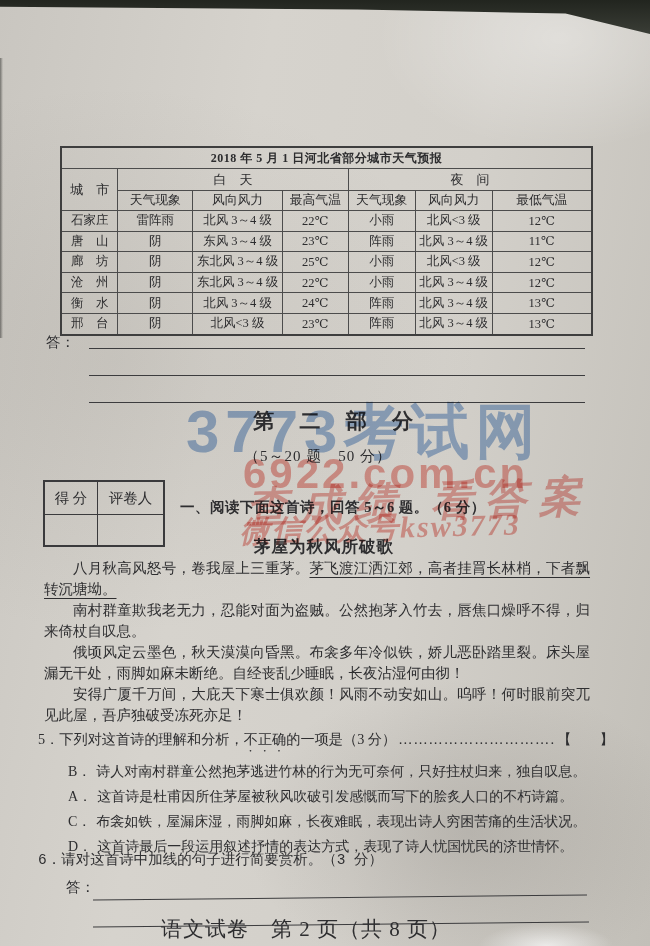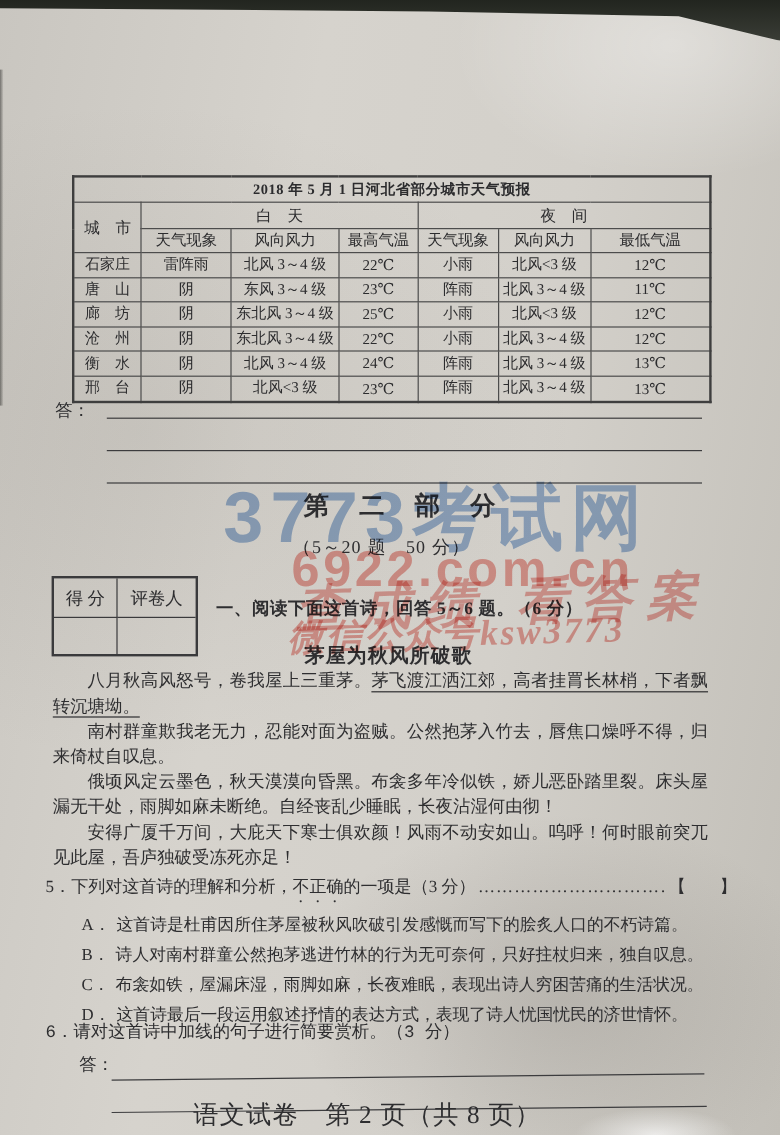--- a/index.html
+++ b/index.html
@@ -210,22 +210,22 @@
   <div class="q5">
     <div class="q5-line">
       <span>5．</span>
         <span>下列对这首诗的理解和分析，</span>
         <span class="emph">不正确</span>
         <span>的一项是（3 分）</span>
         <span class="dots">………………………………………………</span>
         <span>【　　】</span>
     </div>
     <div class="q5-options">
+      <div class="opt"><span class="opt-label">B．</span><span>诗人对南村群童公然抱茅逃进竹林的行为无可奈何，只好拄杖归来，独自叹息。</span></div>
       <div class="opt"><span class="opt-label">A．</span><span>这首诗是杜甫因所住茅屋被秋风吹破引发感慨而写下的脍炙人口的不朽诗篇。</span></div>
-      <div class="opt"><span class="opt-label">B．</span><span>诗人对南村群童公然抱茅逃进竹林的行为无可奈何，只好拄杖归来，独自叹息。</span></div>
       <div class="opt"><span class="opt-label">C．</span><span>布衾如铁，屋漏床湿，雨脚如麻，长夜难眠，表现出诗人穷困苦痛的生活状况。</span></div>
       <div class="opt"><span class="opt-label">D．</span><span>这首诗最后一段运用叙述抒情的表达方式，表现了诗人忧国忧民的济世情怀。</span></div>
     </div>
   </div>
 
   <section class="q6">
     <p><span>6．</span><span>请对这首诗中加线的句子进行简要赏析。（3 分）</span></p>
   </section>
   <span class="ans-label-2">答：</span>
   <div class="ans-line a2-1"></div>

